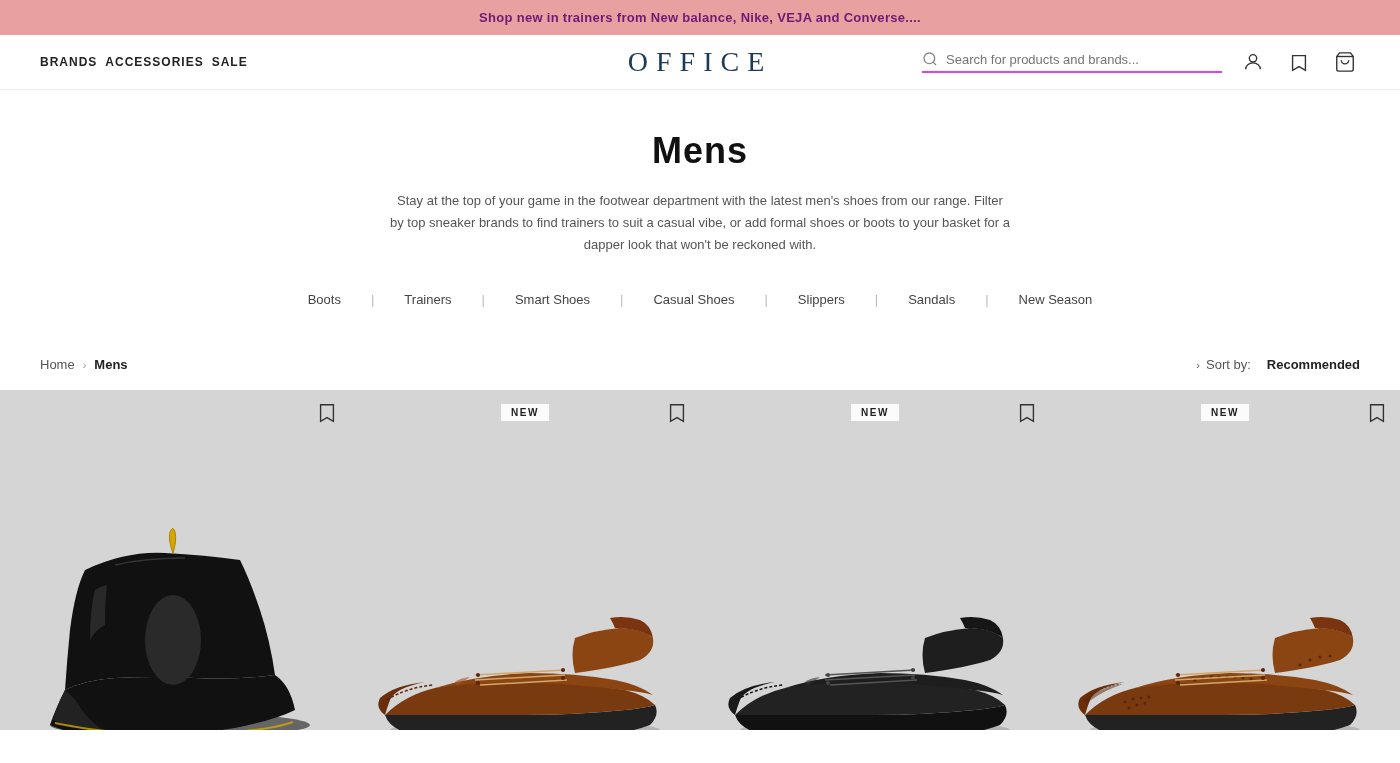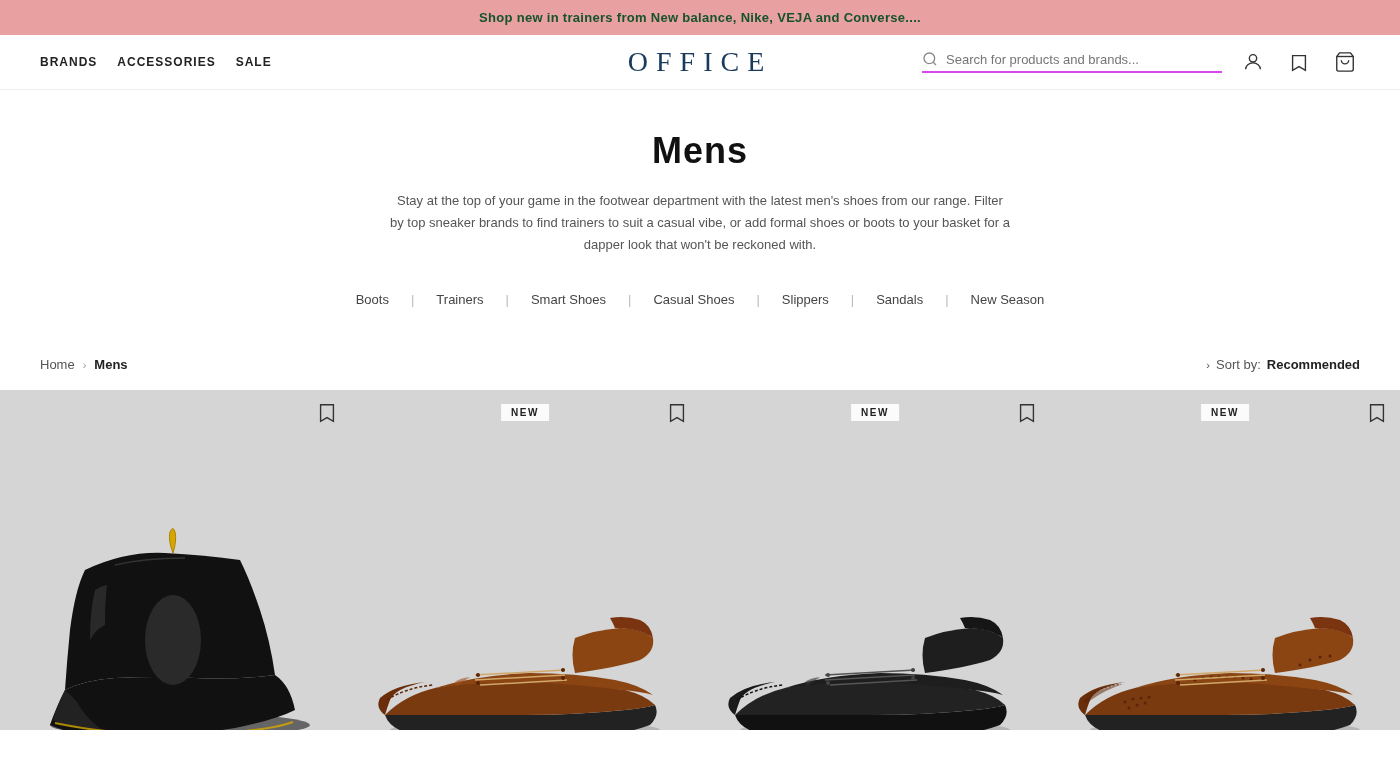--- a/index.html
+++ b/index.html
@@ -6,35 +6,35 @@
     body { font-family: Arial, Helvetica, sans-serif; background: #fff; color: #222; }
 
     
     .banner {
       background: #e8a0a0;
       text-align: center;
       padding: 10px;
       font-size: 13px;
       font-weight: 600;
       letter-spacing: 0.3px;
-      color: #14532d;
+      color: #701a75;
     }
 
     
     .header {
       display: flex;
       align-items: center;
       justify-content: space-between;
       padding: 12px 40px;
       border-bottom: 1px solid #eee;
       position: relative;
     }
     .header-left {
       display: flex;
-      gap: 20px;
+      gap: 8px;
       align-items: center;
       min-width: 200px;
     }
     .header-left a {
       text-decoration: none;
       color: #222;
       font-size: 12px;
       font-weight: 600;
       letter-spacing: 1px;
       text-transform: uppercase;
@@ -103,21 +103,21 @@
       line-height: 1.7;
       max-width: 620px;
       margin: 9px auto 24px;
     }
 
     
     .cat-nav {
       display: flex;
       justify-content: center;
       align-items: center;
-      gap: 8px;
+      gap: 16px;
       padding: 8px 0 16px;
       flex-wrap: wrap;
     }
     .cat-nav-item {
       font-size: 13px;
       color: #444;
       text-decoration: none;
       padding: 4px 14px;
       cursor: pointer;
     }
@@ -146,21 +146,21 @@
     .sort-area {
       display: flex;
       align-items: center;
       gap: 6px;
       font-size: 13px;
       color: #555;
       cursor: pointer;
     }
     .sort-area .chevron { color: #555; font-size: 11px; }
     .sort-label { font-weight: 400; }
-    .sort-value { font-weight: 600; color: #222; }
+    .sort-value { font-weight: 600; color: #222; margin-left: 10px; }
 
     
     .product-grid {
       display: grid;
       grid-template-columns: repeat(4, 1fr);
       gap: 0;
       padding: 0 0 40px;
     }
     .product-card {
       position: relative;

